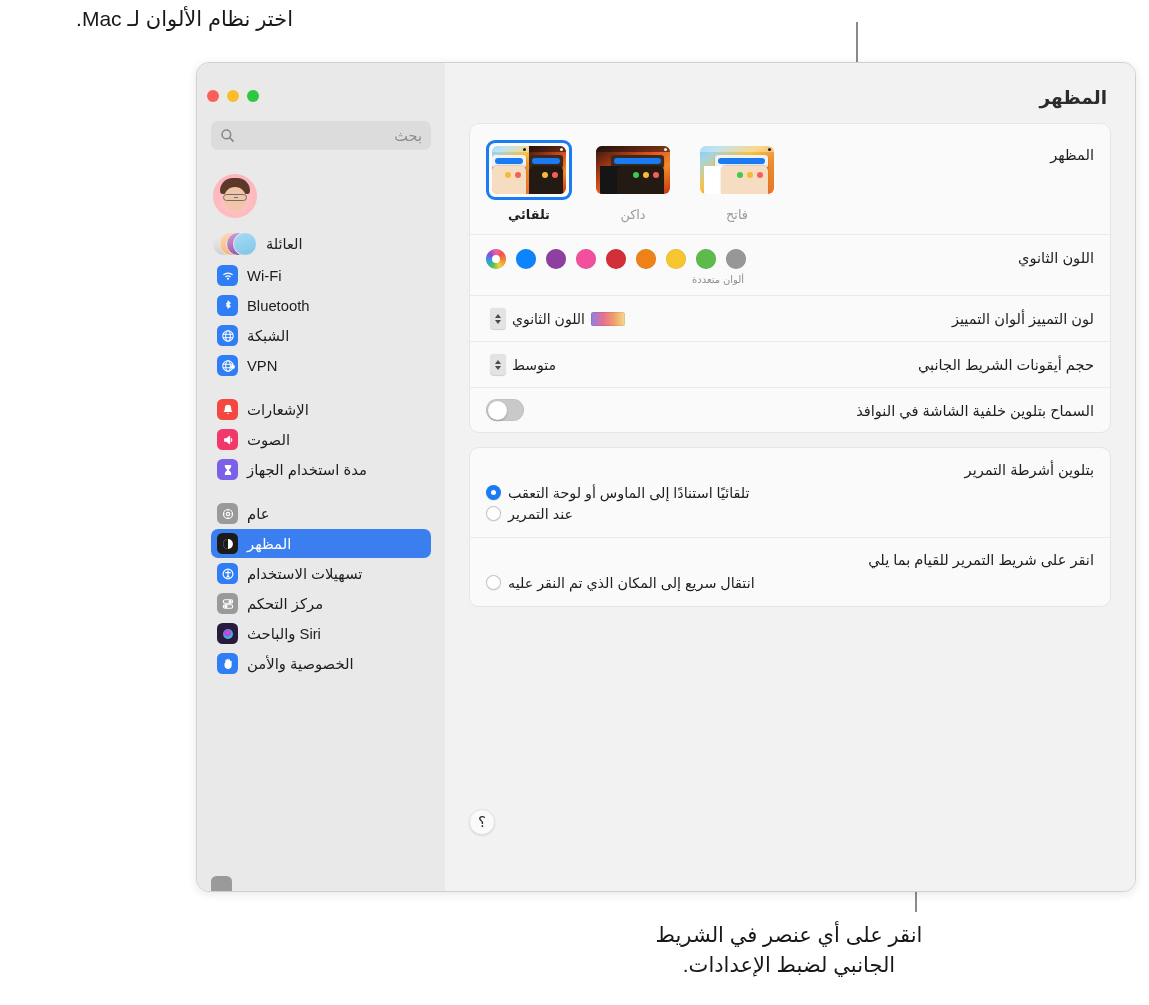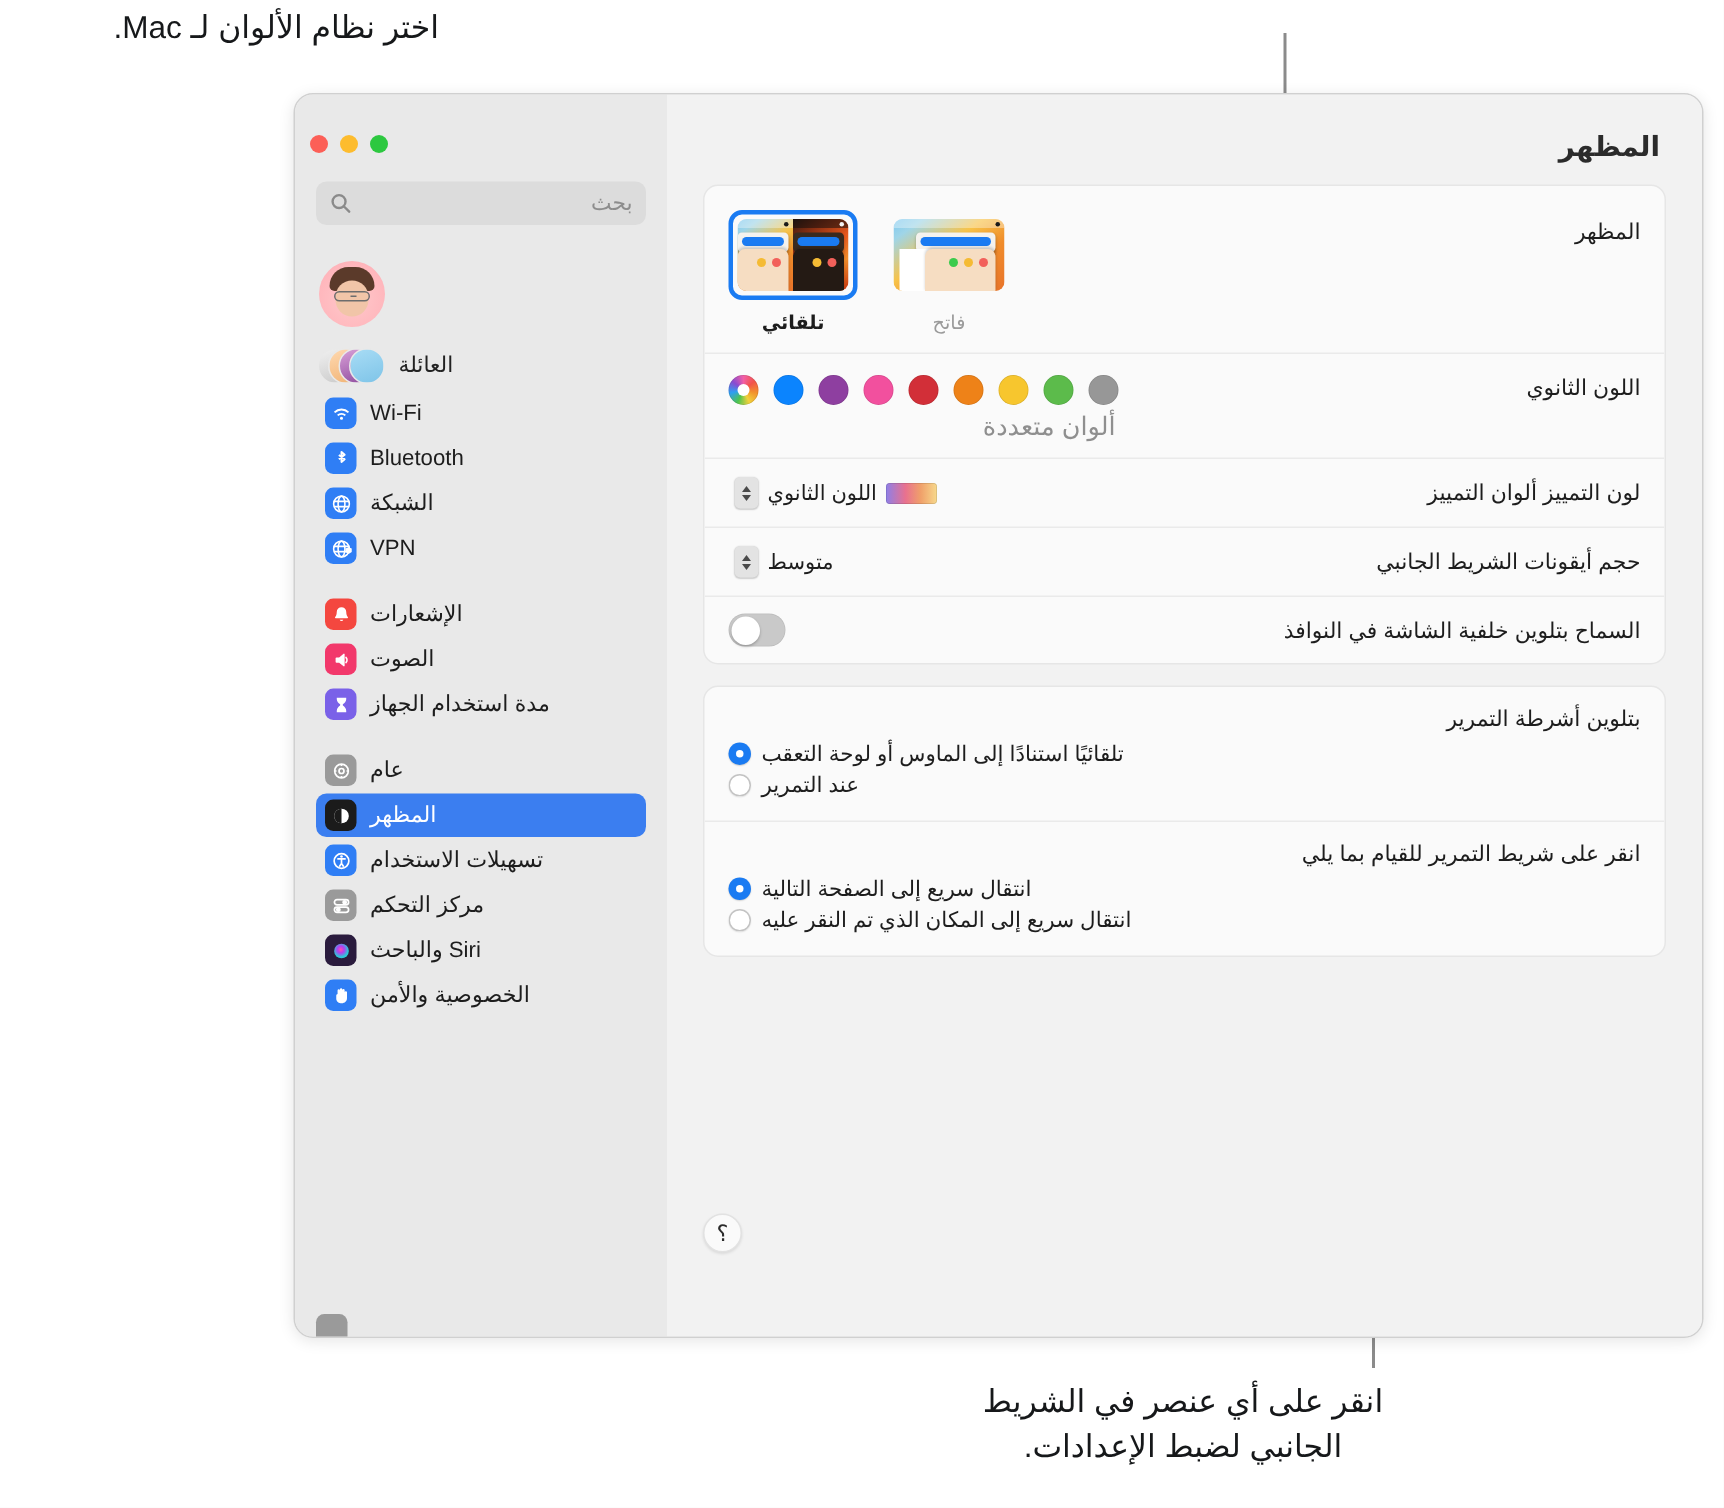--- a/index.html
+++ b/index.html
@@ -208,21 +208,21 @@
   .swatches { display: flex; flex-direction: row-reverse; gap: 10px; }
   .swatch { width: 20px; height: 20px; border-radius: 50%; box-shadow: inset 0 0 0 0.5px rgba(0,0,0,0.12); }
   .swatch.multi {
     background: conic-gradient(#f25fa5,#f2544a,#f2912c,#f2d03c,#4ec44e,#2e9ff2,#8a4bd0,#f25fa5);
     position: relative;
   }
   .swatch.multi:after {
     content:""; position:absolute; left:6px; top:6px; width:8px; height:8px;
     border-radius:50%; background:#fff;
   }
-  .accent-caption { font-size: 17px; color: #8f8f8f; padding-right: 2px; }
+  .accent-caption { font-size: 10px; color: #8f8f8f; padding-right: 2px; }
 
   
   .popup {
     display: flex; flex-direction: row-reverse; align-items: center; gap: 6px;
     height: 23px; padding: 0 6px 0 4px; border-radius: 6px;
     background: transparent; cursor: default;
   }
   .popup .pv { font-size: 14px; color: #1d1d1d; white-space: nowrap; }
   .chev {
     width: 16px; height: 21px; border-radius: 4px; background: #e3e3e3;
@@ -493,20 +493,42 @@
                             <span class="d-yel"></span>
                             <span class="d-grn"></span>
                           </div>
                       </div>
                     </div>
                   </div>
                 </div>
                 <div class="thumb-label">فاتح</div>
               </div>
 
+              <div class="thumb-cell">
+                <div class="thumb-frame">
+                  <div class="thumb">
+                    <div class="thumb-half wall-dark" style="width:100%;">
+                      <div class="mini-menubar dark"></div>
+                        <div class="mini-apple inv"></div>
+                      <div class="mini-win dark" style="right:6px;">
+                          <div class="bar"></div>
+                        </div>
+                      <div class="mini-black" style="left:4px;"></div>
+                      <div class="mini-panel dark" style="right:6px;width:64%;">
+                        <div class="mini-dots" style="right:5px;">
+                            <span class="d-red"></span>
+                            <span class="d-yel"></span>
+                            <span class="d-grn"></span>
+                          </div>
+                      </div>
+                    </div>
+                  </div>
+                </div>
+                <div class="thumb-label">داكن</div>
+              </div>
 
               <div class="thumb-cell selected">
                 <div class="thumb-frame">
                   <div class="thumb">
                     <div class="thumb-half wall-dark" style="width:50%;">
                       <div class="mini-menubar dark"></div>
                         <div class="mini-apple inv" style="right:3px;"></div>
                       <div class="mini-win dark" style="right:3px;width:92%;">
                           <div class="bar"></div>
                         </div>
@@ -607,24 +629,20 @@
               <div class="radio-item">
                 <span class="radio"></span>
                 <span class="radio-label">عند التمرير</span>
               </div>
             </div>
         </div>
         <div class="radio-block" style="border-top:1px solid #eaeaea;">
           <div class="radio-title">انقر على شريط التمرير للقيام بما يلي</div>
           <div id="scrollbar-click-options">
               <div class="radio-item">
-                <span class="radio on"></span>
-                <span class="radio-label">انتقال سريع إلى الصفحة التالية</span>
-              </div>
-              <div class="radio-item">
                 <span class="radio"></span>
                 <span class="radio-label">انتقال سريع إلى المكان الذي تم النقر عليه</span>
               </div>
             </div>
         </div>
       </div>
 
       <div id="help-btn">؟</div>
     </div>
   </div>

